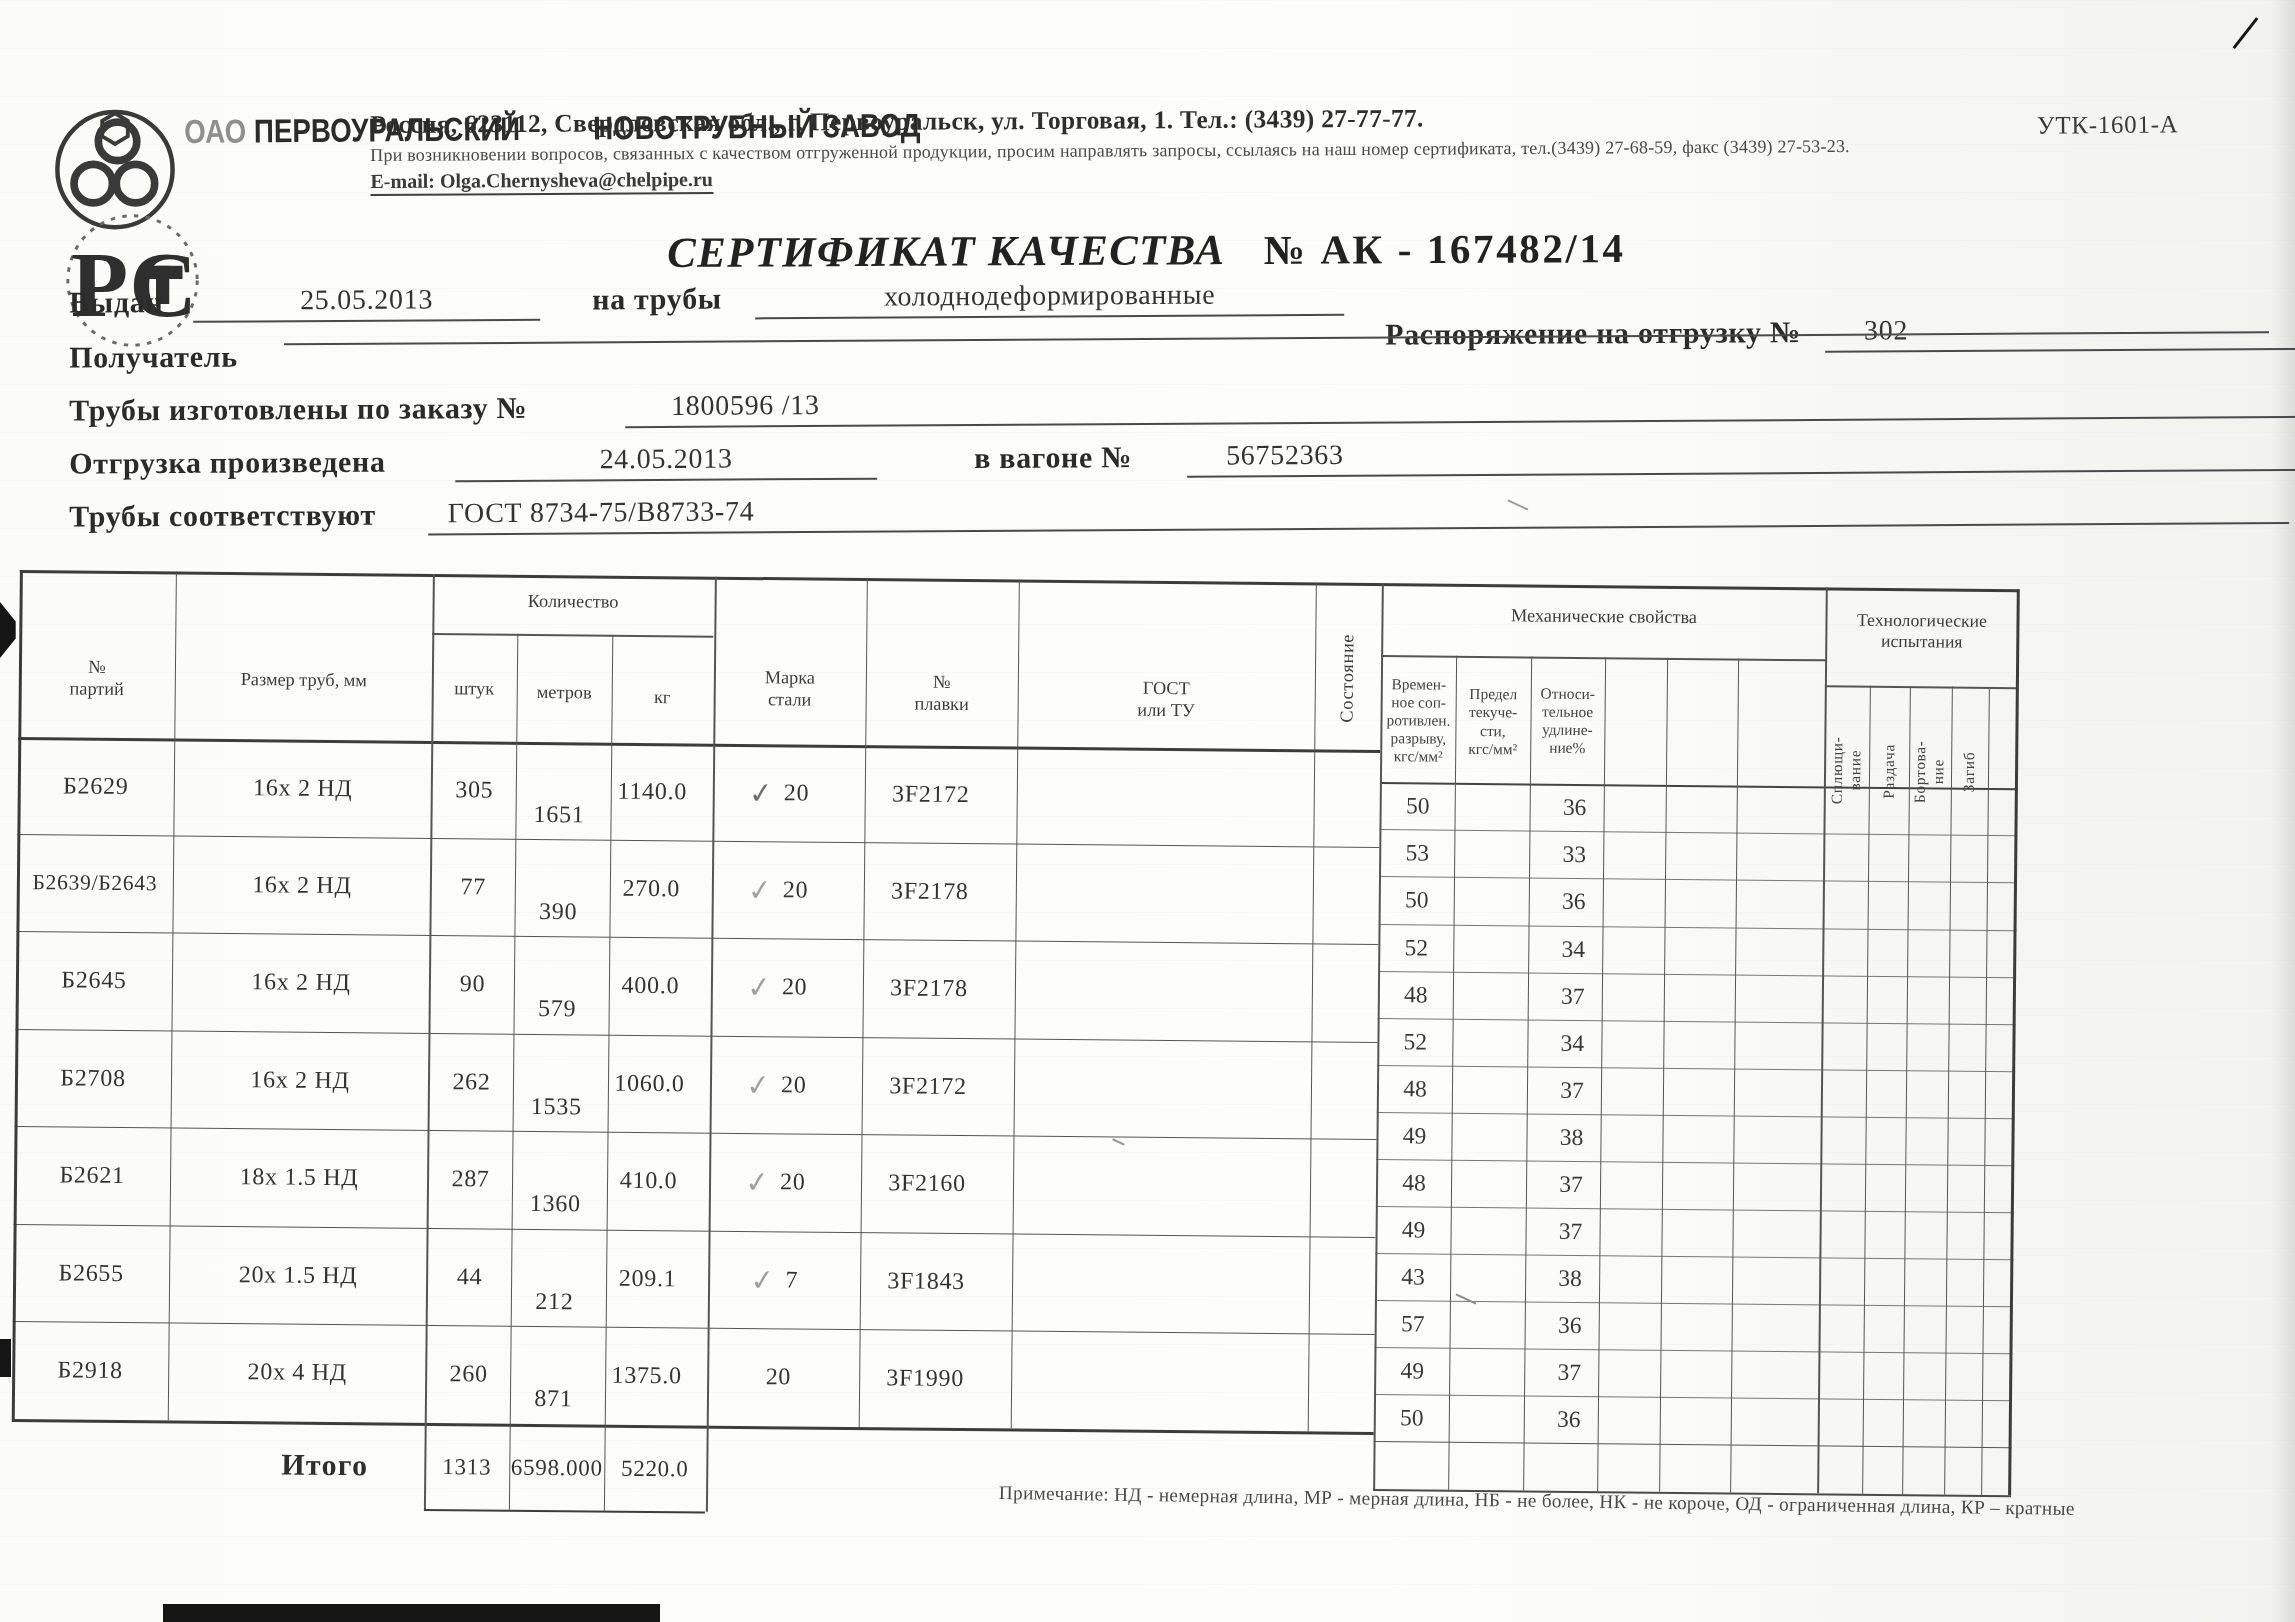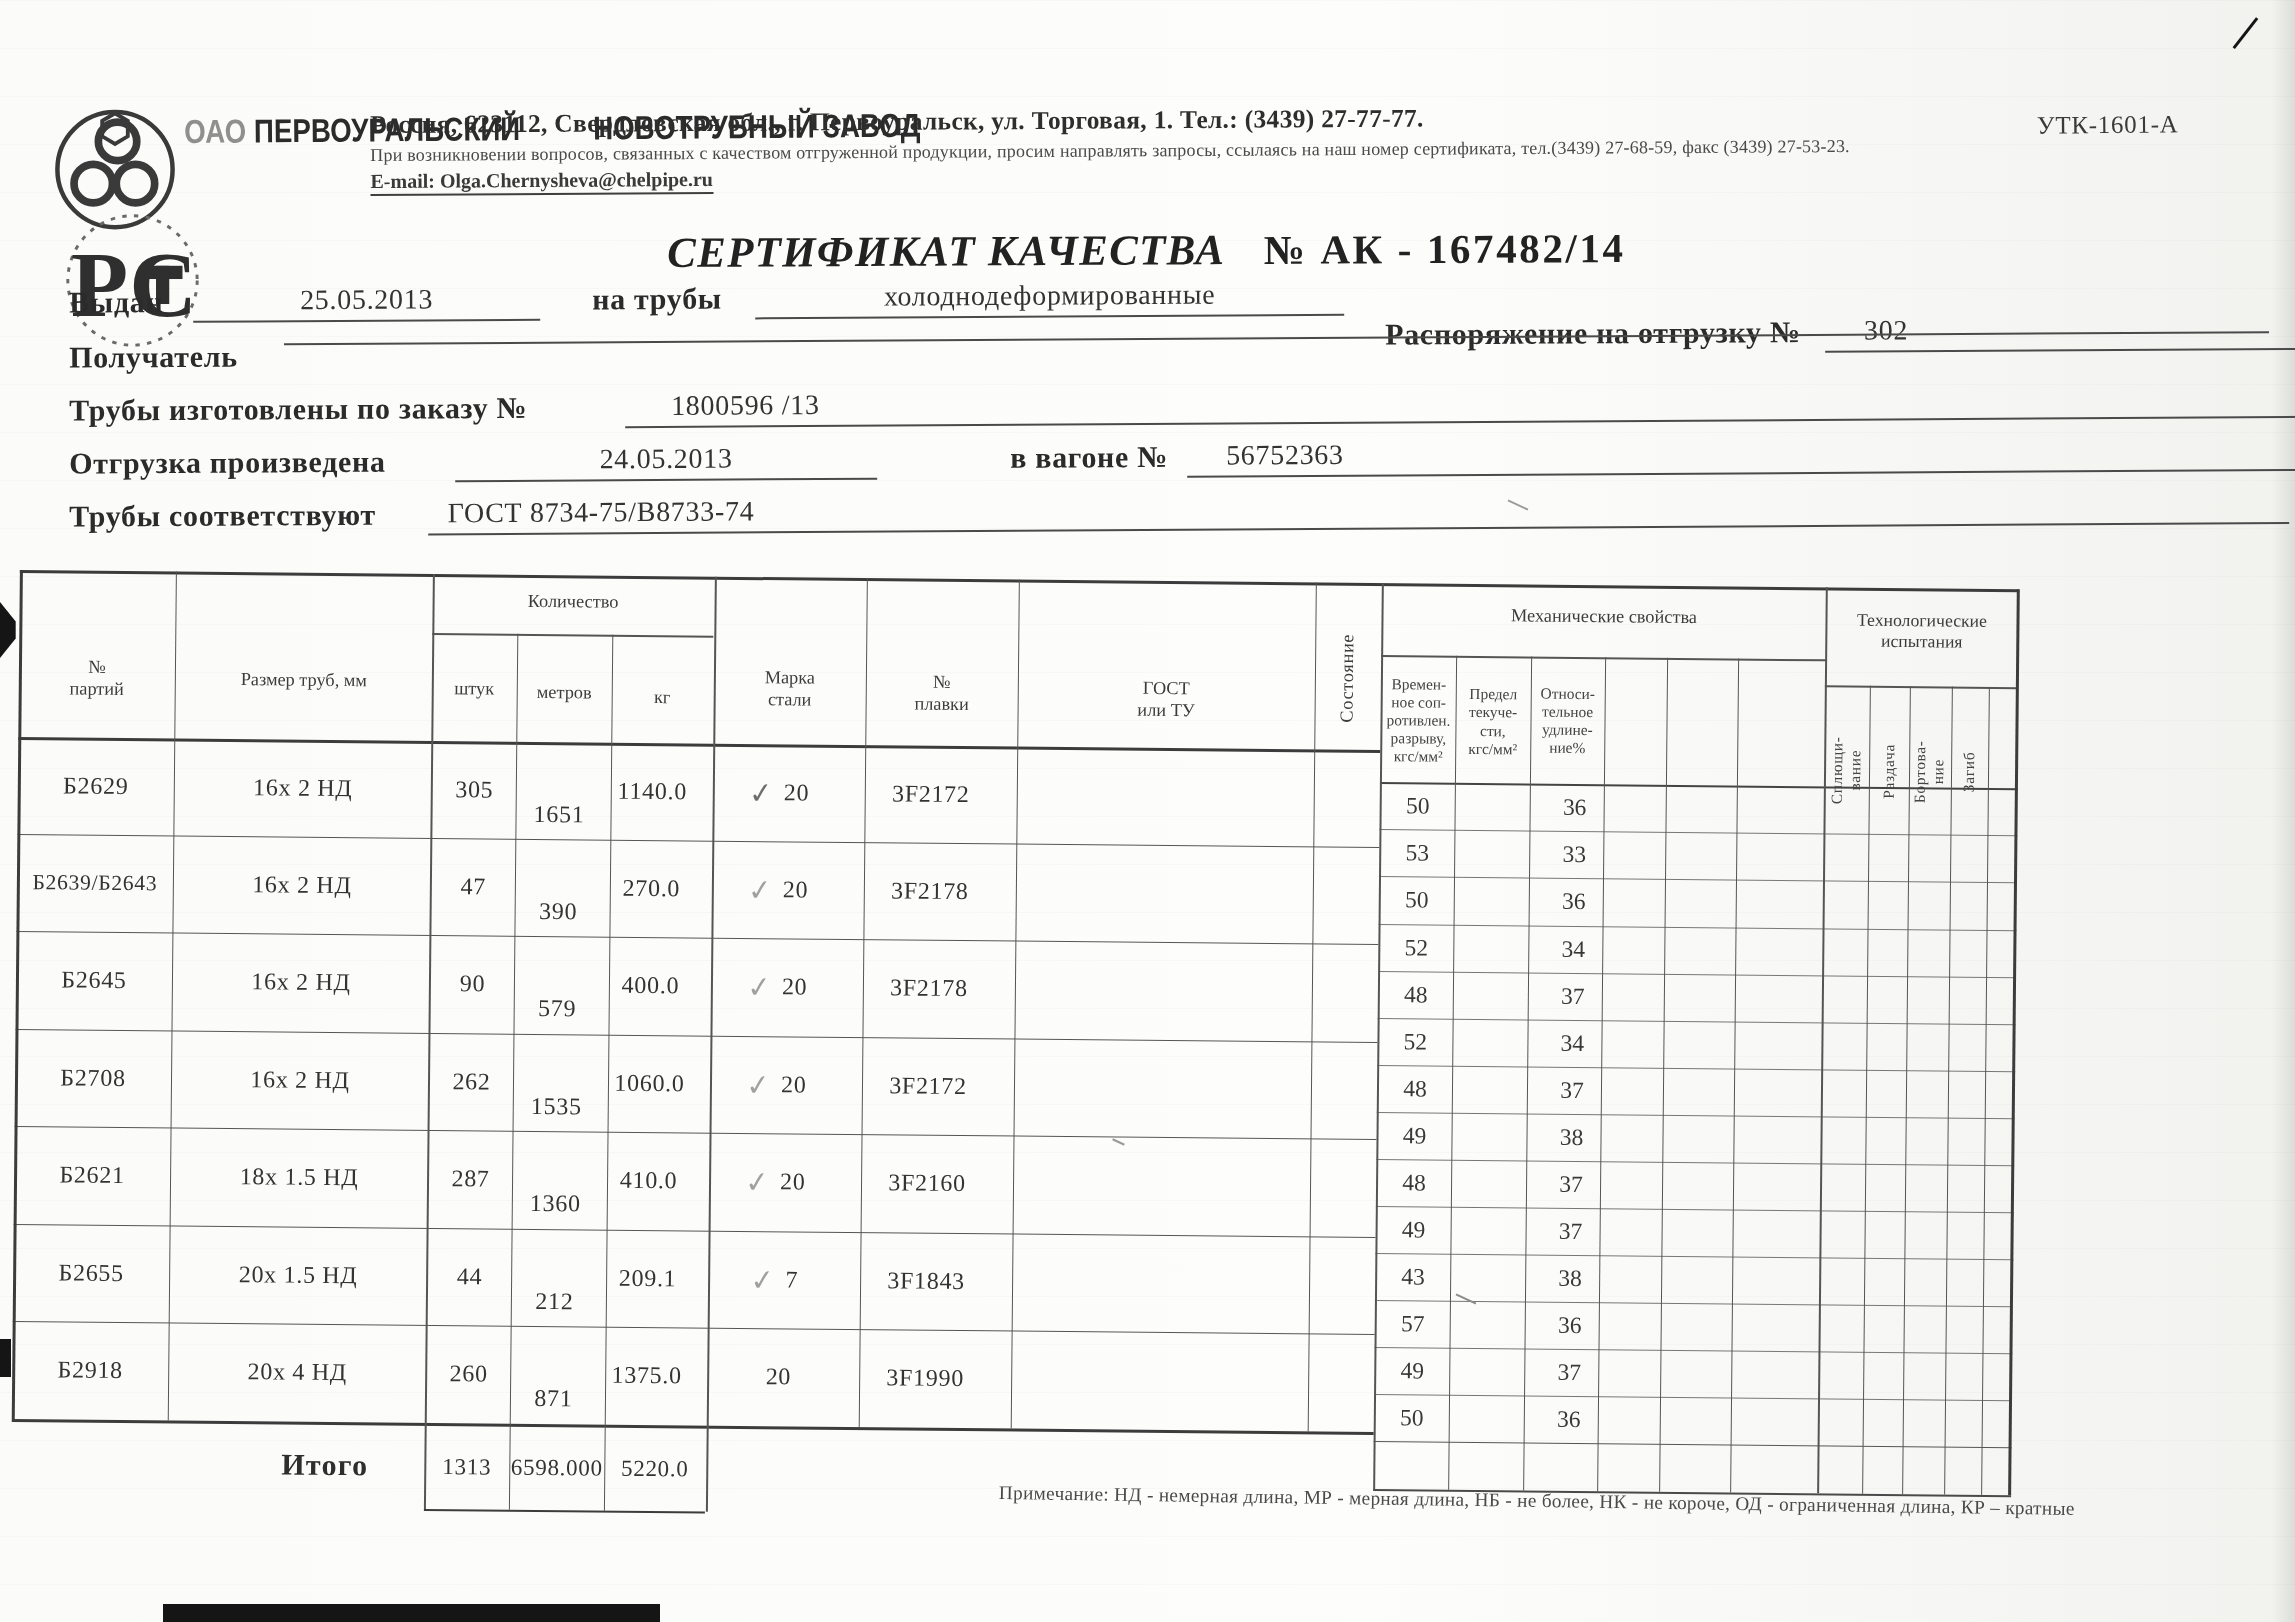--- a/index.html
+++ b/index.html
@@ -121,21 +121,21 @@
     <span class="flabel" style="left:69px">Получатель</span>
     <span class="fval" style="left:284px;width:1985px"></span>
   </div>
   <div class="frow" style="top:394px">
     <span class="flabel" style="left:69px">Трубы изготовлены по заказу №</span>
     <span class="fval left" style="left:625px;width:1645px;padding-left:46px">1800596  /13</span>
   </div>
   <div class="frow" style="top:447px">
     <span class="flabel" style="left:69px">Отгрузка произведена</span>
     <span class="fval" style="left:455px;width:422px">24.05.2013</span>
-    <span class="flabel" style="left:1010px">в вагоне №</span>
+    <span class="flabel" style="left:974px">в вагоне №</span>
     <span class="fval left" style="left:1187px;width:1082px;padding-left:39px">56752363</span>
   </div>
   <div class="frow" style="top:500px">
     <span class="flabel" style="left:69px">Трубы соответствуют</span>
     <span class="fval left" style="left:428px;width:1841px;padding-left:19.6px">ГОСТ 8734-75/В8733-74</span>
   </div>
 
   <div class="tz">
 
     <div class="hl" style="top:9.8px;left:0;width:1999px;height:3.3px;background:#3c3c3c"></div>
@@ -240,21 +240,21 @@
       <div class="kc">1140.0</div>
       <div class="gc">
           <span class="chk">✓</span>
           <span>20</span>
         </div>
       <div class="hc">3F2172</div>
     </div>
     <div class="trow" style="top:274px">
       <div class="bc" style="font-size:21.6px">Б2639/Б2643</div>
       <div class="sc">16х 2 НД</div>
-      <div class="pc">47</div>
+      <div class="pc">77</div>
       <div class="mc">390</div>
       <div class="kc">270.0</div>
       <div class="gc">
           <span class="chk">✓</span>
           <span>20</span>
         </div>
       <div class="hc">3F2178</div>
     </div>
     <div class="trow" style="top:371px">
       <div class="bc">Б2645</div>

